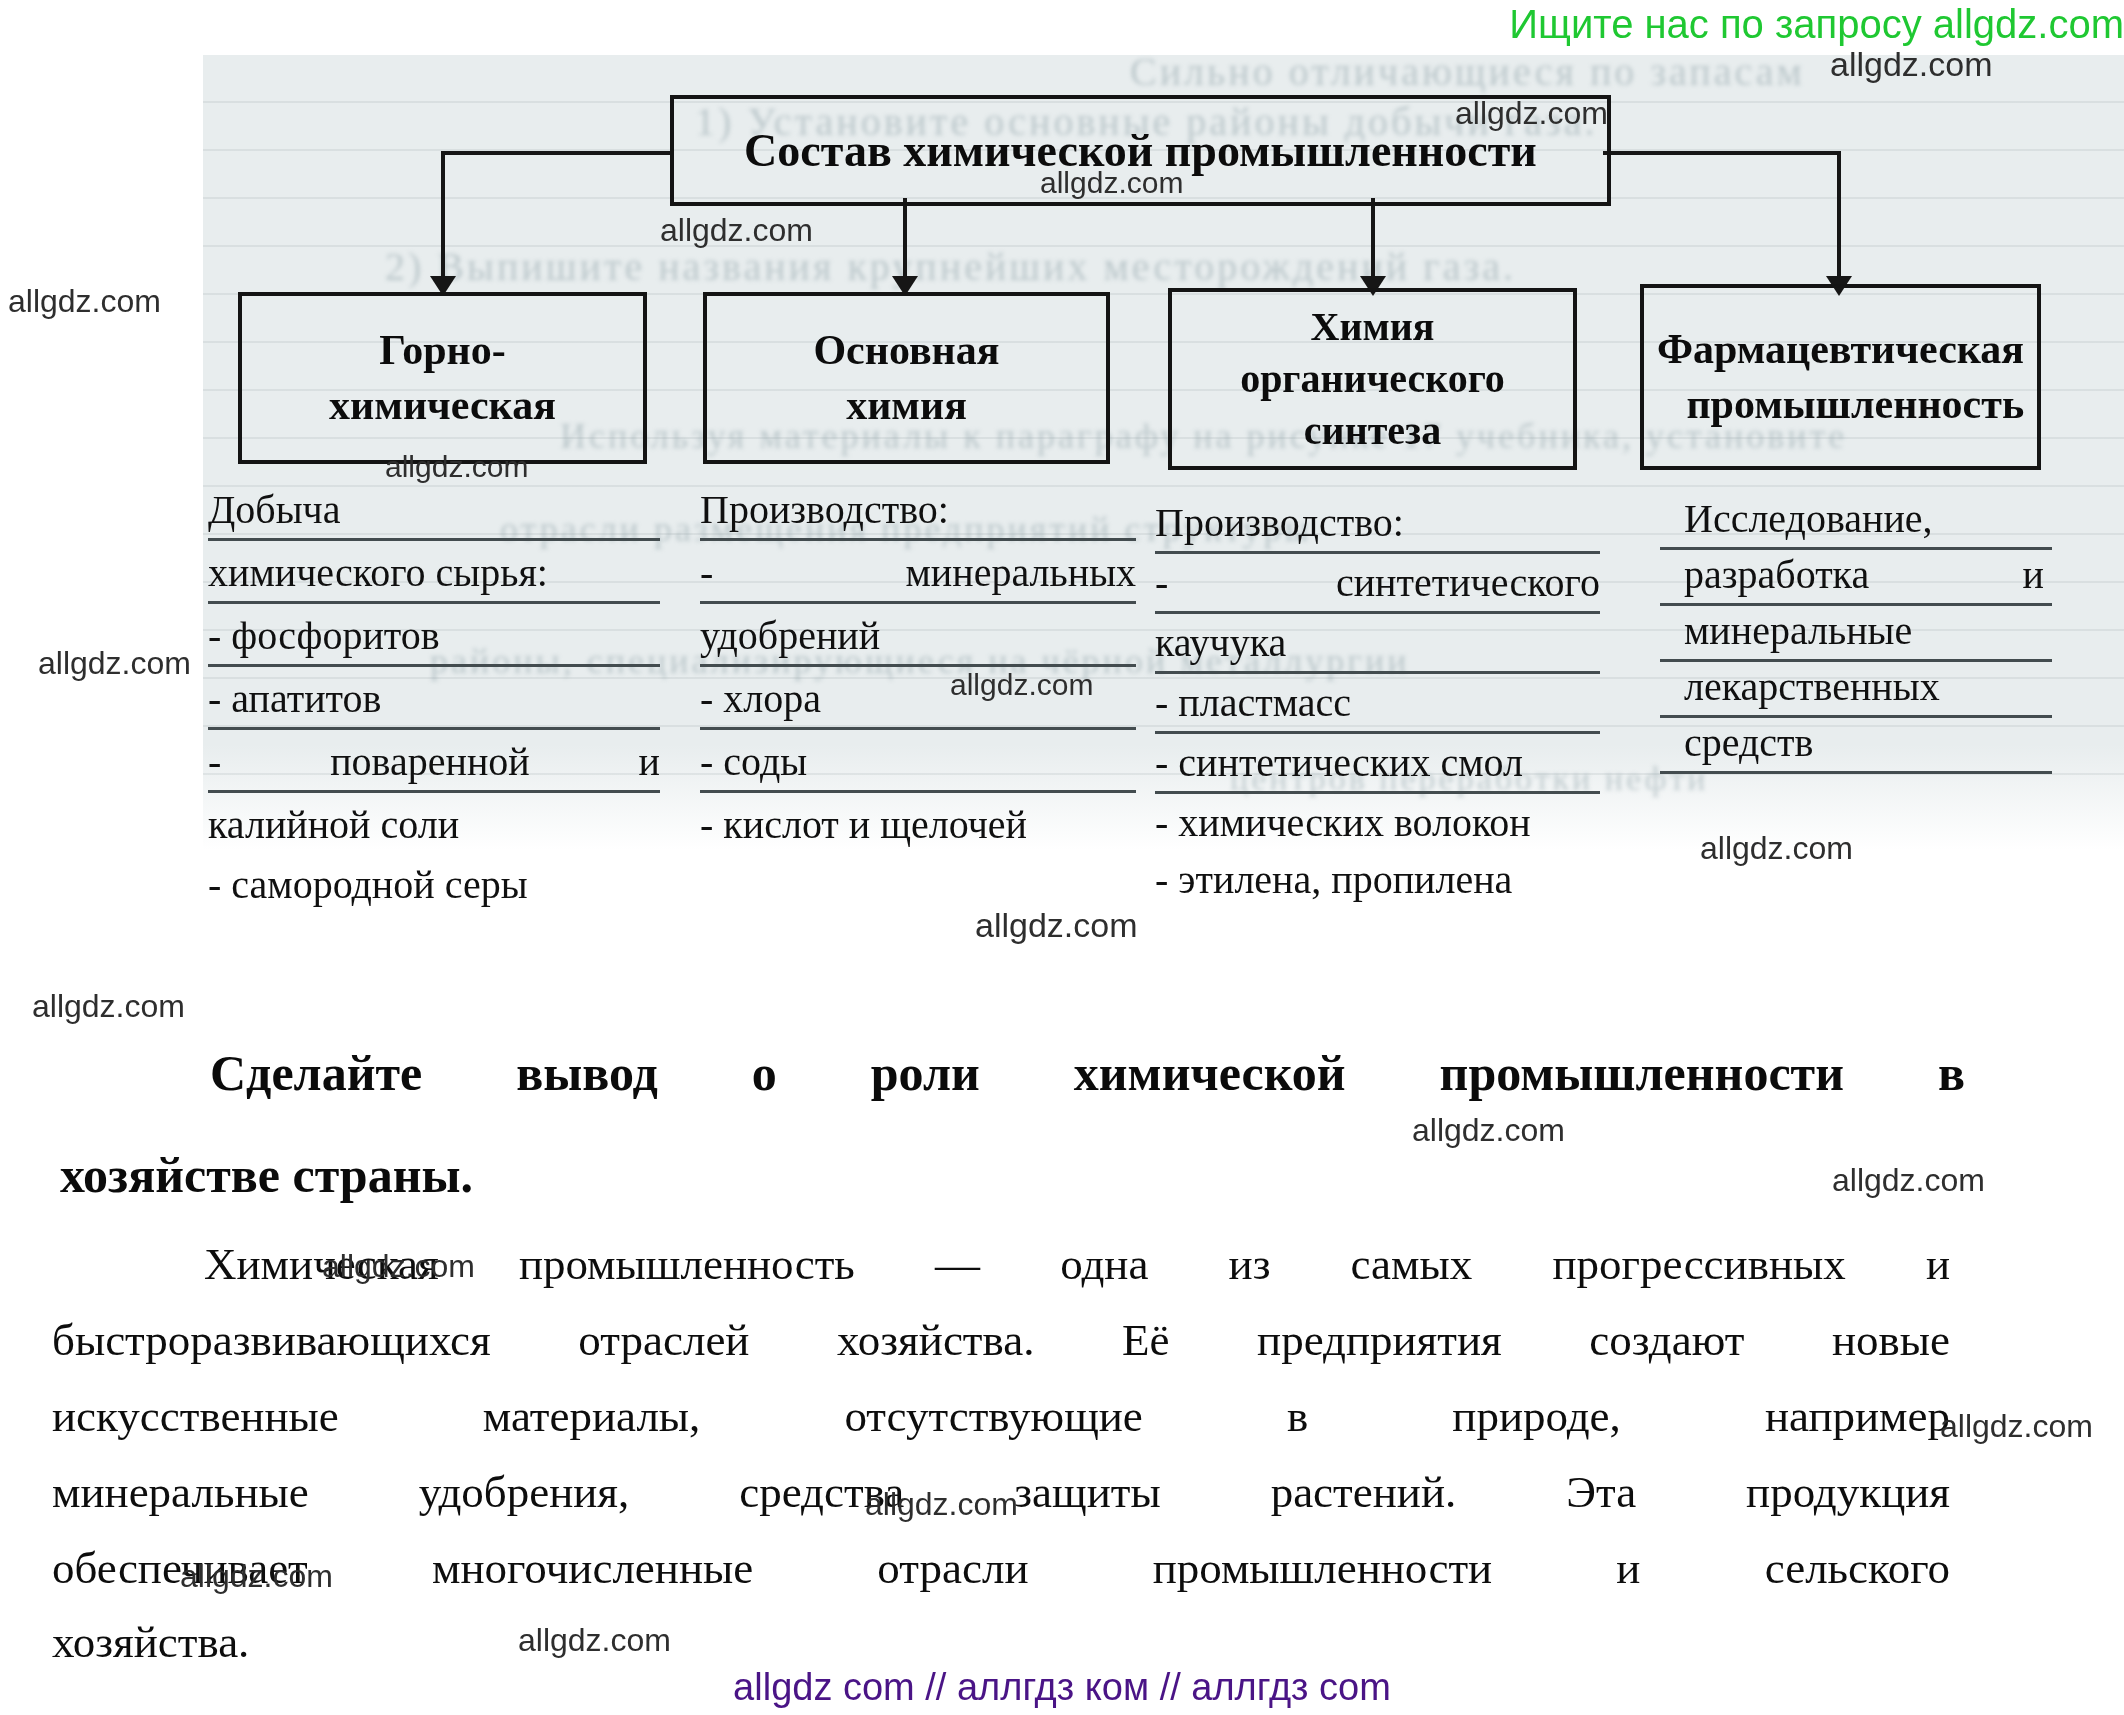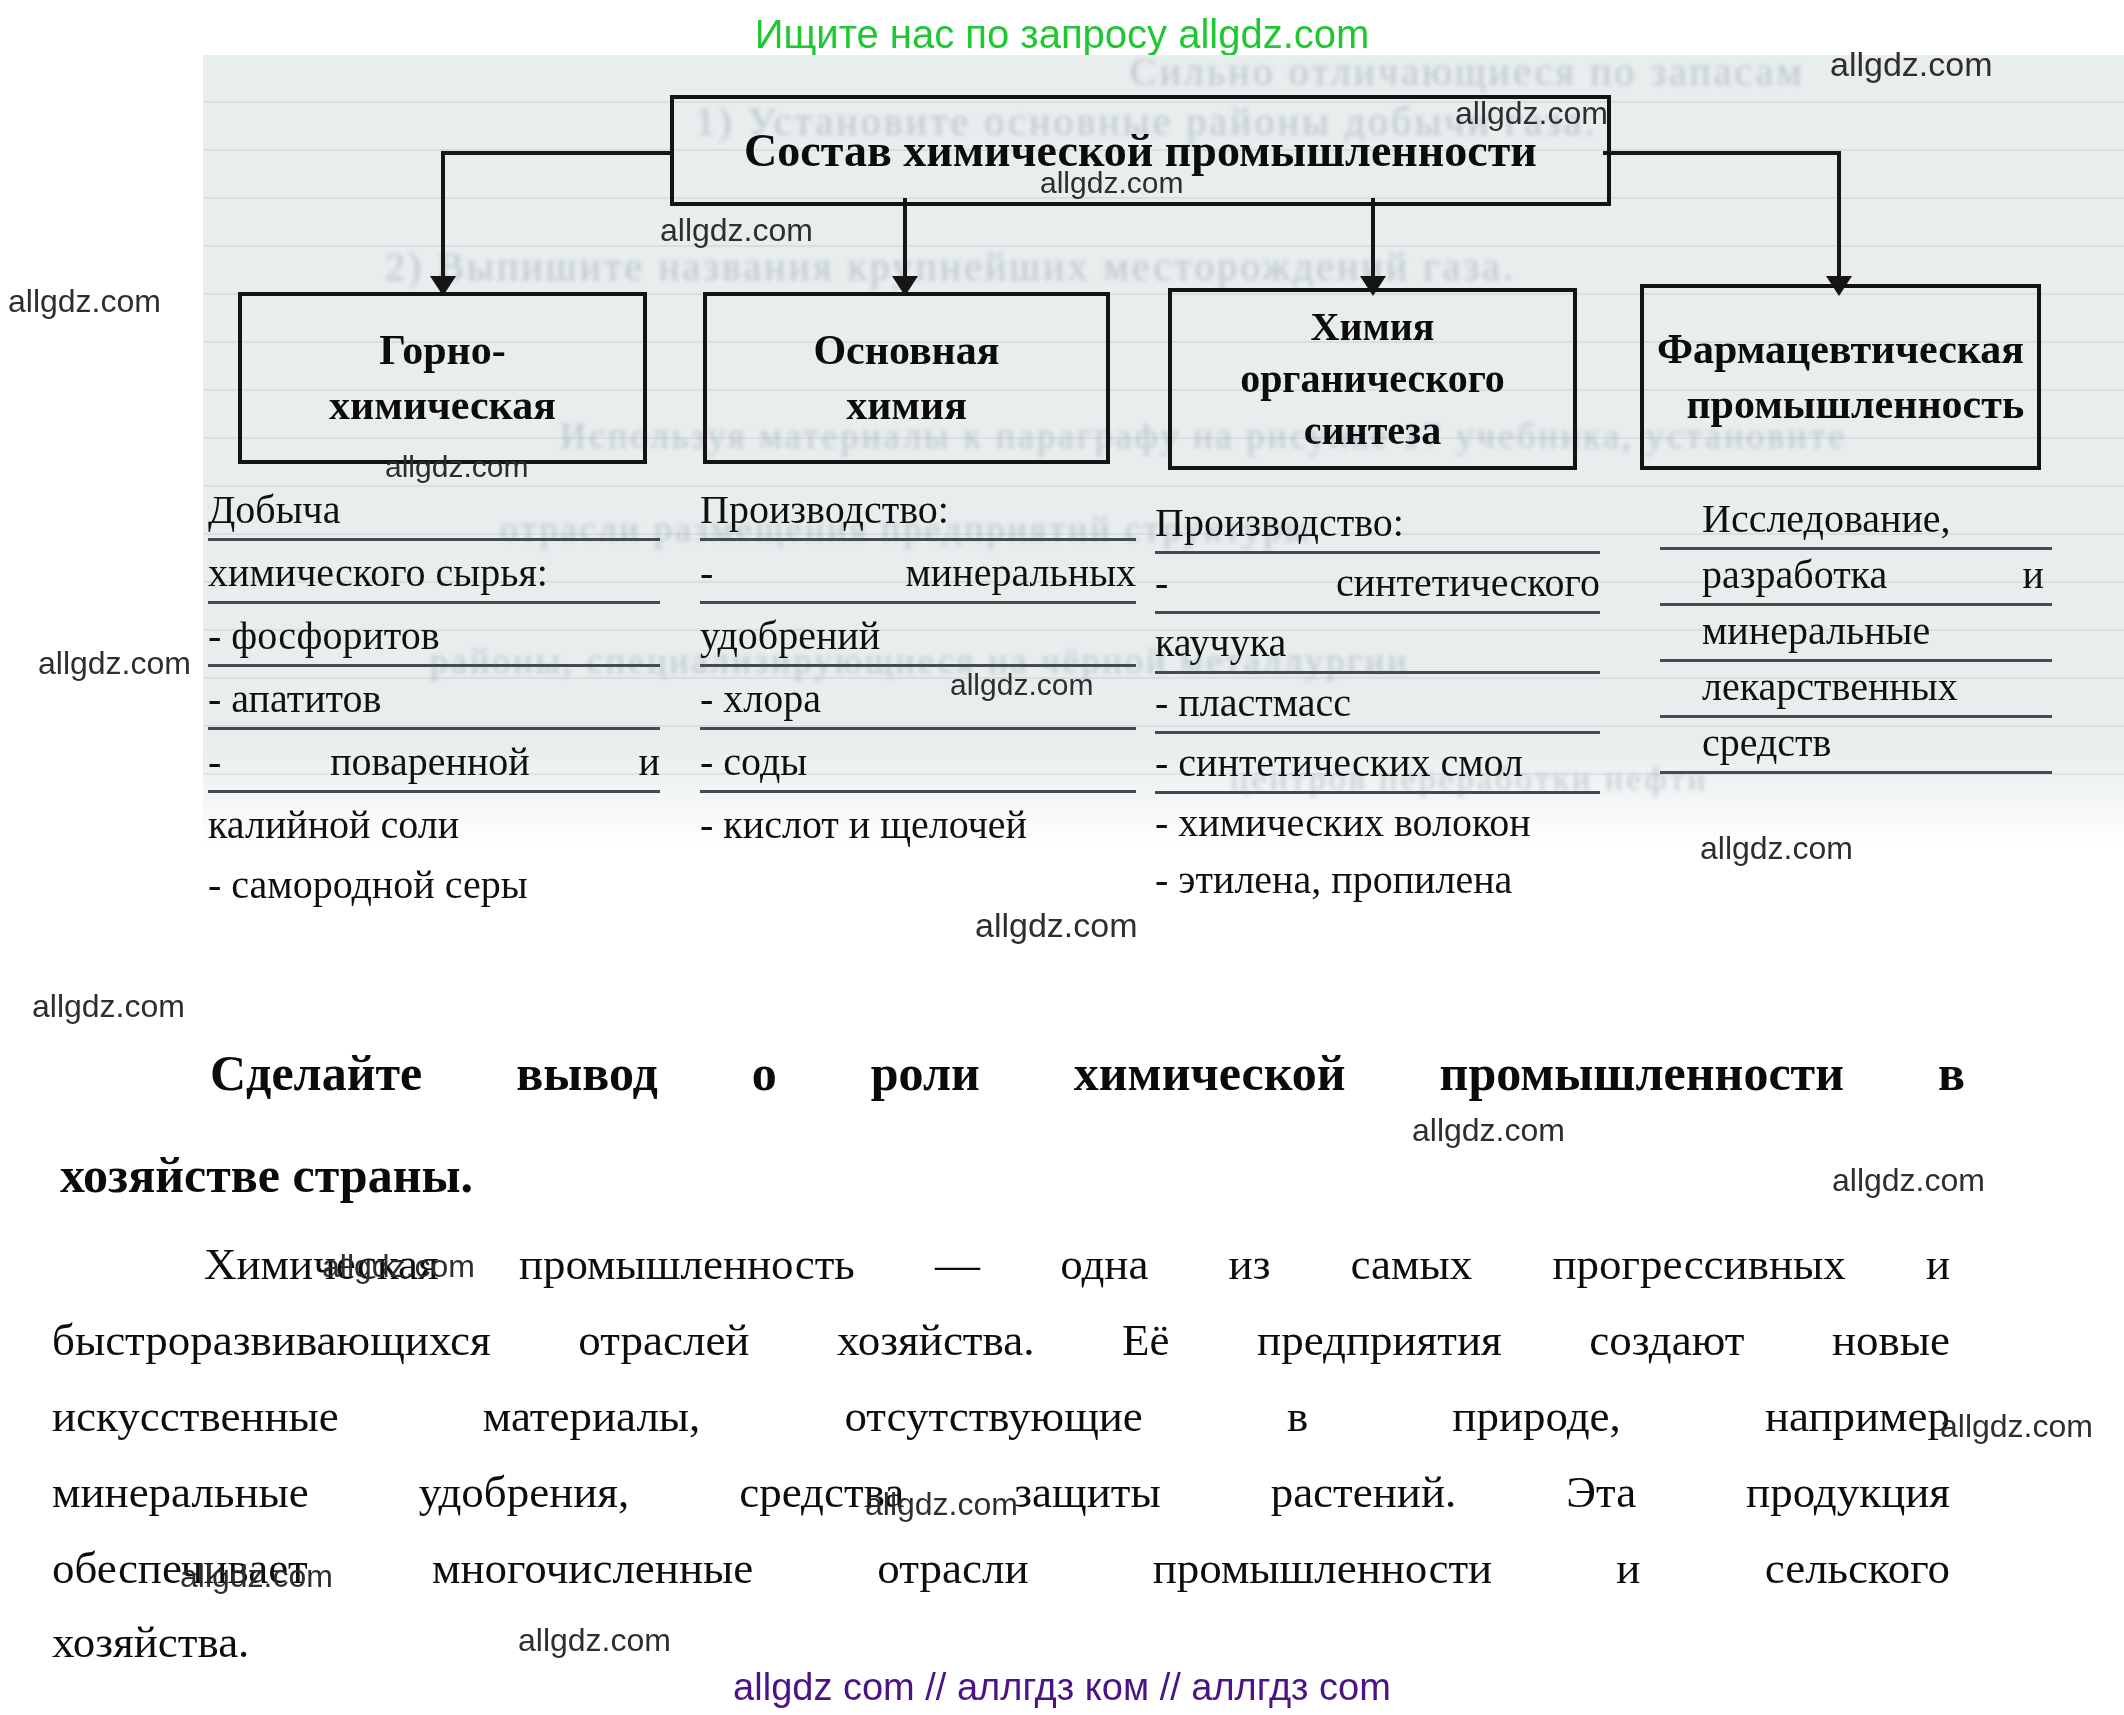--- a/index.html
+++ b/index.html
@@ -1,20 +1,20 @@
 <!DOCTYPE html>
 <html lang="ru"><head>
 <meta charset="utf-8">
 <style>
   html,body{margin:0;padding:0;background:#fff;}
   .page{position:relative;width:2124px;height:1715px;background:#ffffff;overflow:hidden;
         font-family:"Liberation Serif","DejaVu Serif",serif;color:#101010;}
 
   
-  .promo{position:absolute;left:0;top:12px;width:2124px;text-align:center;
+  .promo{position:absolute;left:0;top:2px;width:2124px;text-align:right;
          font-family:"Liberation Sans","DejaVu Sans",sans-serif;font-size:40px;}
 
   
   .scan{position:absolute;left:203px;top:55px;width:1921px;height:800px;
         background:linear-gradient(180deg,#e8edee 0px,#e8edee 690px,rgba(232,237,238,0) 795px);}
   .scan-texture{position:absolute;left:0;top:0;width:100%;height:740px;
         background:repeating-linear-gradient(180deg,rgba(255,255,255,0) 0 46px,rgba(125,138,142,0.14) 46px 48px);}
 
   
   .ghost{position:absolute;white-space:nowrap;color:#8fa2a8;opacity:.5;filter:blur(2px);
@@ -42,21 +42,21 @@
   
   .col{position:absolute;font-size:40px;color:#101010;}
   .col .row{display:flex;align-items:flex-end;}
   .col .row.rule{border-bottom:3px solid #434c4f;}
   .col .row span{padding-bottom:5px;white-space:nowrap;}
   .col .row.spread{justify-content:space-between;}
   .c0{left:208px;top:478px;width:452px;}  .c0 .row{height:60px;}
   .c1{left:700px;top:478px;width:436px;}  .c1 .row{height:60px;}
   .c2{left:1155px;top:494px;width:445px;} .c2 .row{height:57px;}
   .c3{left:1660px;top:494px;width:392px;} .c3 .row{height:53px;}
-  .c3 .row span:first-child{margin-left:42px;}
+  .c3 .row span:first-child{margin-left:24px;}
   .c3 .row.spread span:last-child{margin-left:0;margin-right:8px;}
 
   
   .lead{position:absolute;left:60px;width:1905px;font-weight:bold;font-size:50px;color:#0b0b0b;}
   .lead.j{text-align:justify;text-align-last:justify;}
   .lead1{top:1044px;padding-left:150px;width:1755px;}
   .lead2{top:1146px;}
   .pline{position:absolute;left:52px;width:1898px;font-size:45px;color:#0d0d0d;}
   .pline.j{text-align:justify;text-align-last:justify;}
   .p0{top:1238px;padding-left:152px;width:1746px;}

